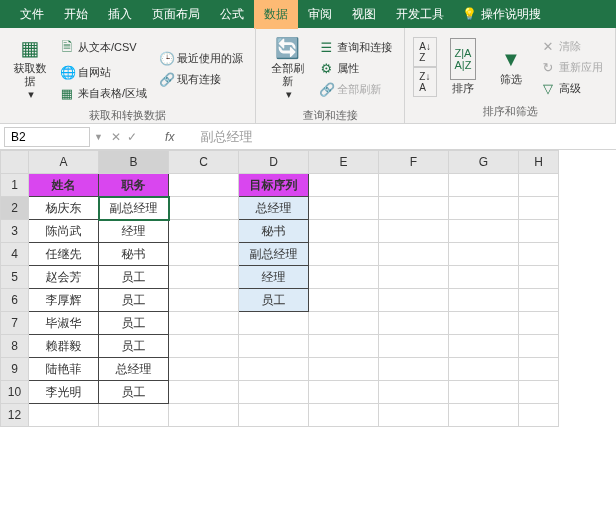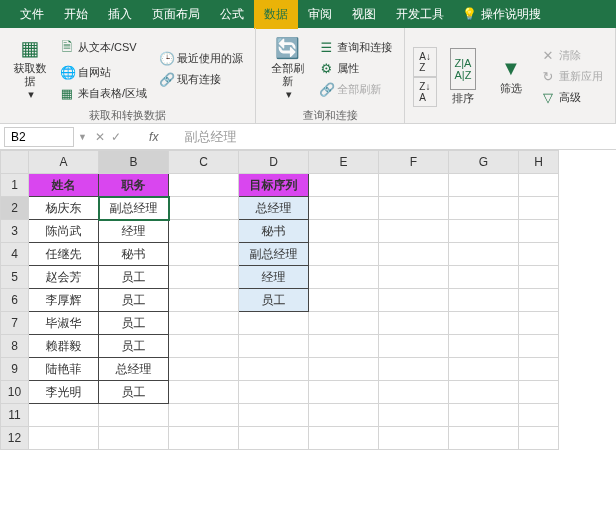--- a/index.html
+++ b/index.html
@@ -1,35 +1,35 @@
 <!DOCTYPE html>
 <html><head>
 <meta charset="utf-8">
 <style>
 *{box-sizing:border-box;margin:0;padding:0;font-family:"Microsoft YaHei",sans-serif}
 body{background:#fff;font-size:12px;color:#333;width:616px;height:527px;overflow:hidden}
 .ribbon-tabs{background:#217346;display:flex;align-items:center;height:28px;padding-left:10px}
 .tab{color:#fff;padding:6px 10px;cursor:pointer;font-size:12px}
-.tab.active{background:#eab308;color:#217346}
+.tab.active{background:#fdba74;color:#217346}
 .help-icon{margin-left:8px;color:#fff;display:flex;align-items:center;gap:4px}
 .ribbon{background:#f3f2f1;border-bottom:1px solid #d4d4d4;display:flex;height:96px}
 .group{border-right:1px solid #d4d4d4;padding:4px 8px 2px;display:flex;flex-direction:column;position:relative}
 .group-body{display:flex;gap:4px;flex:1}
 .group-label{text-align:center;font-size:11px;color:#666;padding:2px 0}
 .big-btn{display:flex;flex-direction:column;align-items:center;justify-content:center;padding:4px;cursor:pointer;min-width:44px}
 .big-btn .ic{font-size:20px;color:#217346;margin-bottom:2px}
 .big-btn span{font-size:11px;text-align:center;line-height:1.2}
 .small-btns{display:flex;flex-direction:column;gap:2px;justify-content:center}
 .small-btn{display:flex;align-items:center;gap:4px;padding:2px 4px;cursor:pointer;font-size:11px;white-space:nowrap}
 .small-btn .ic{color:#217346;font-size:13px;width:14px;text-align:center}
 .small-btn.disabled{color:#aaa}
 .small-btn.disabled .ic{color:#aaa}
 .dd{font-size:8px;margin-left:2px}
 .namebox-bar{display:flex;align-items:center;height:26px;border-bottom:1px solid #d4d4d4;background:#fff}
-.namebox{width:70px;border:1px solid #ccc;margin:2px 4px;padding:2px 6px;font-size:12px;background:#fff}
+.namebox{width:86px;border:1px solid #ccc;margin:2px 4px;padding:2px 6px;font-size:12px;background:#fff}
 .fx-btns{display:flex;gap:6px;padding:0 8px;color:#999}
 .fx-btns span{cursor:pointer}
 .fx-label{font-style:italic;color:#666;margin:0 20px}
 .formula-bar{flex:1;border:none;padding:2px 6px;font-size:13px;color:#999;font-family:SimSun}
 .sheet{position:relative;overflow:auto}
 table{border-collapse:collapse;table-layout:fixed}
 th,td{border:1px solid #d4d4d4;font-size:12px;text-align:center;height:23px;background:#fff;overflow:hidden;white-space:nowrap}
 th{background:#e6e6e6;font-weight:normal;color:#333}
 th.col{width:70px}
 th.corner{width:28px;background:#e6e6e6}
@@ -147,20 +147,21 @@
         <div class="small-btn disabled">
             <span class="ic">↻</span>
             <span>重新应用</span>
           </div>
         <div class="small-btn">
             <span class="ic">▽</span>
             <span>高级</span>
           </div>
       </div>
     </div>
+    <div class="group-label">排序和筛选</div>
   </div>
 </div>
 
 <div class="namebox-bar">
   <input class="namebox" value="B2" style="">
   <span style="color:#999;font-size:9px">▼</span>
   <div class="fx-btns">
     <span>✕</span>
     <span>✓</span>
   </div>
@@ -286,31 +287,20 @@
     <td class="data-cell">李光明</td>
     <td class="data-cell">员工</td>
     <td></td>
           <td></td>
           <td></td>
           <td></td>
           <td></td>
           <td></td>
   </tr>
   <tr>
-          <th class="row">11</th>
-    <td></td>
-          <td></td>
-          <td></td>
-          <td></td>
-          <td></td>
-          <td></td>
-          <td></td>
-          <td></td>
-  </tr>
-  <tr>
           <th class="row">12</th>
     <td></td>
           <td></td>
           <td></td>
           <td></td>
           <td></td>
           <td></td>
           <td></td>
           <td></td>
   </tr>

